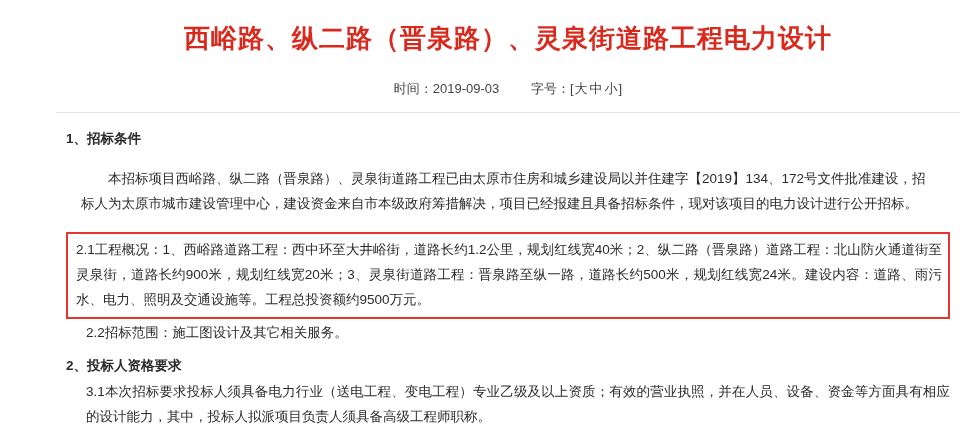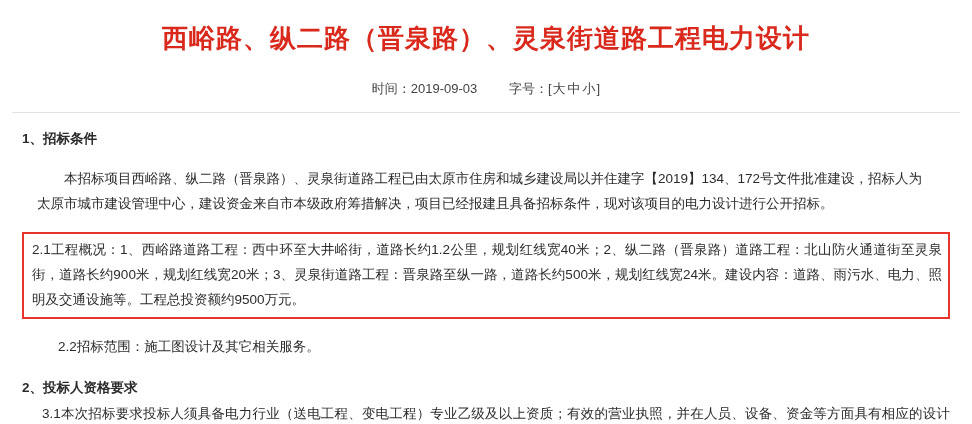--- a/index.html
+++ b/index.html
@@ -12,20 +12,21 @@
     height: 424px;
     font-family: "Liberation Sans", sans-serif;
     color: #333333;
     overflow: hidden;
   }
   .page {
     position: relative;
     width: 972px;
     height: 424px;
     box-sizing: border-box;
+    padding-left: 44px;
   }
   .title {
     text-align: center;
     color: #d9291c;
     font-size: 26px;
     font-weight: bold;
     letter-spacing: 1px;
     padding: 22px 30px 0 30px;
     line-height: 1.3;
   }
@@ -73,21 +74,21 @@
     padding: 4px 6px 4px 4px;
     margin: 4px 0 2px 0;
   }
   .boxed .para {
     text-indent: 0;
     margin: 0;
     padding-left: 4px;
     text-align: justify;
   }
   .sub {
-    margin: 16px;
+    margin: 0;
     padding-left: 20px;
   }
   .sub-indent {
     margin: 0;
     padding-left: 20px;
     text-align: justify;
   }
 </style>
 </head>
 <body>

